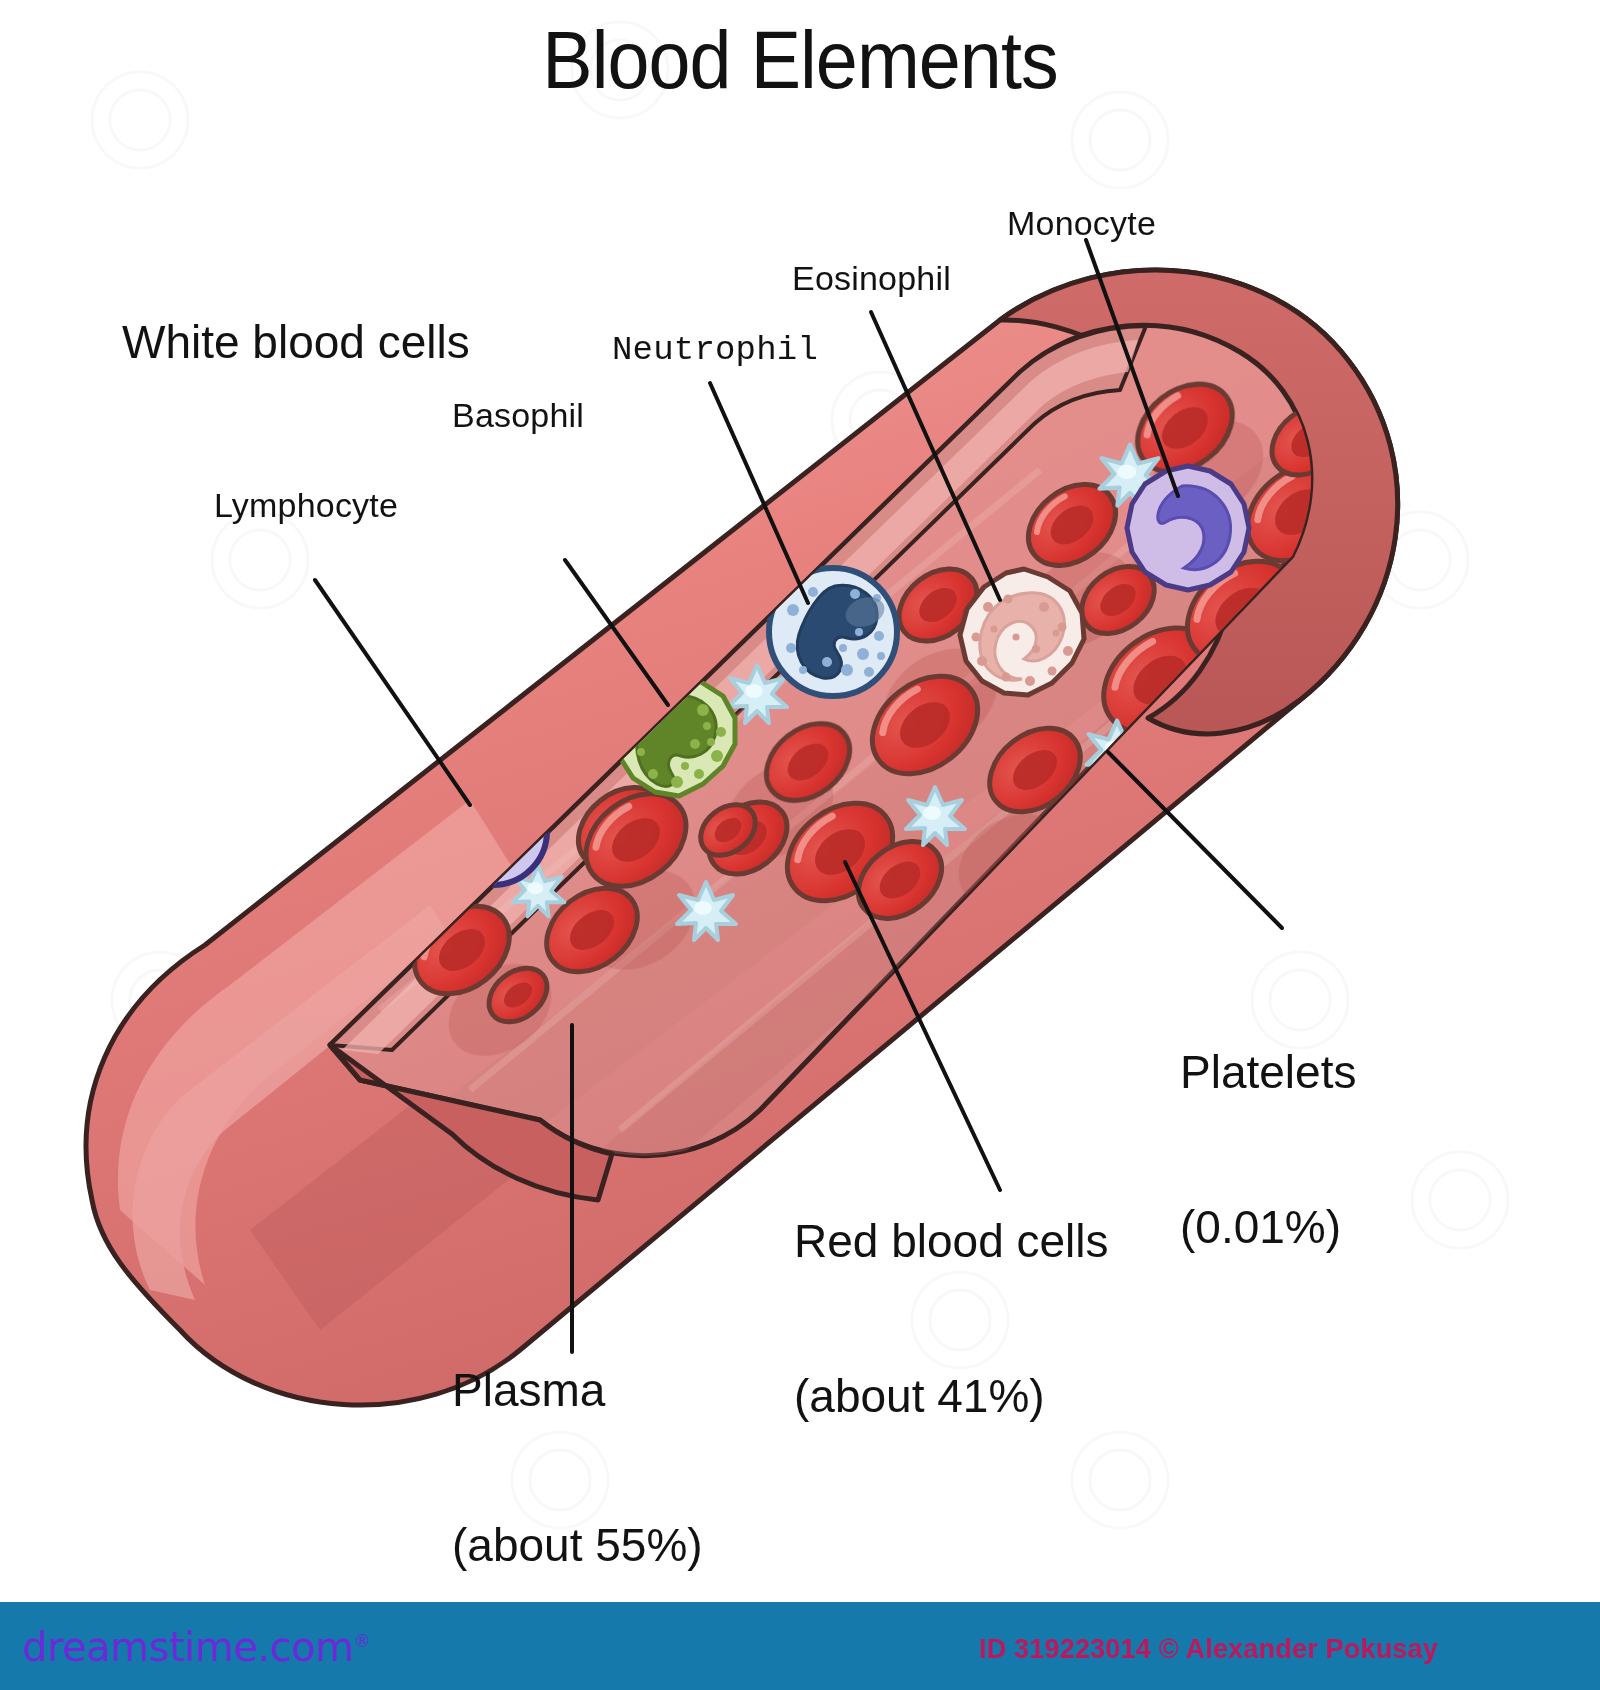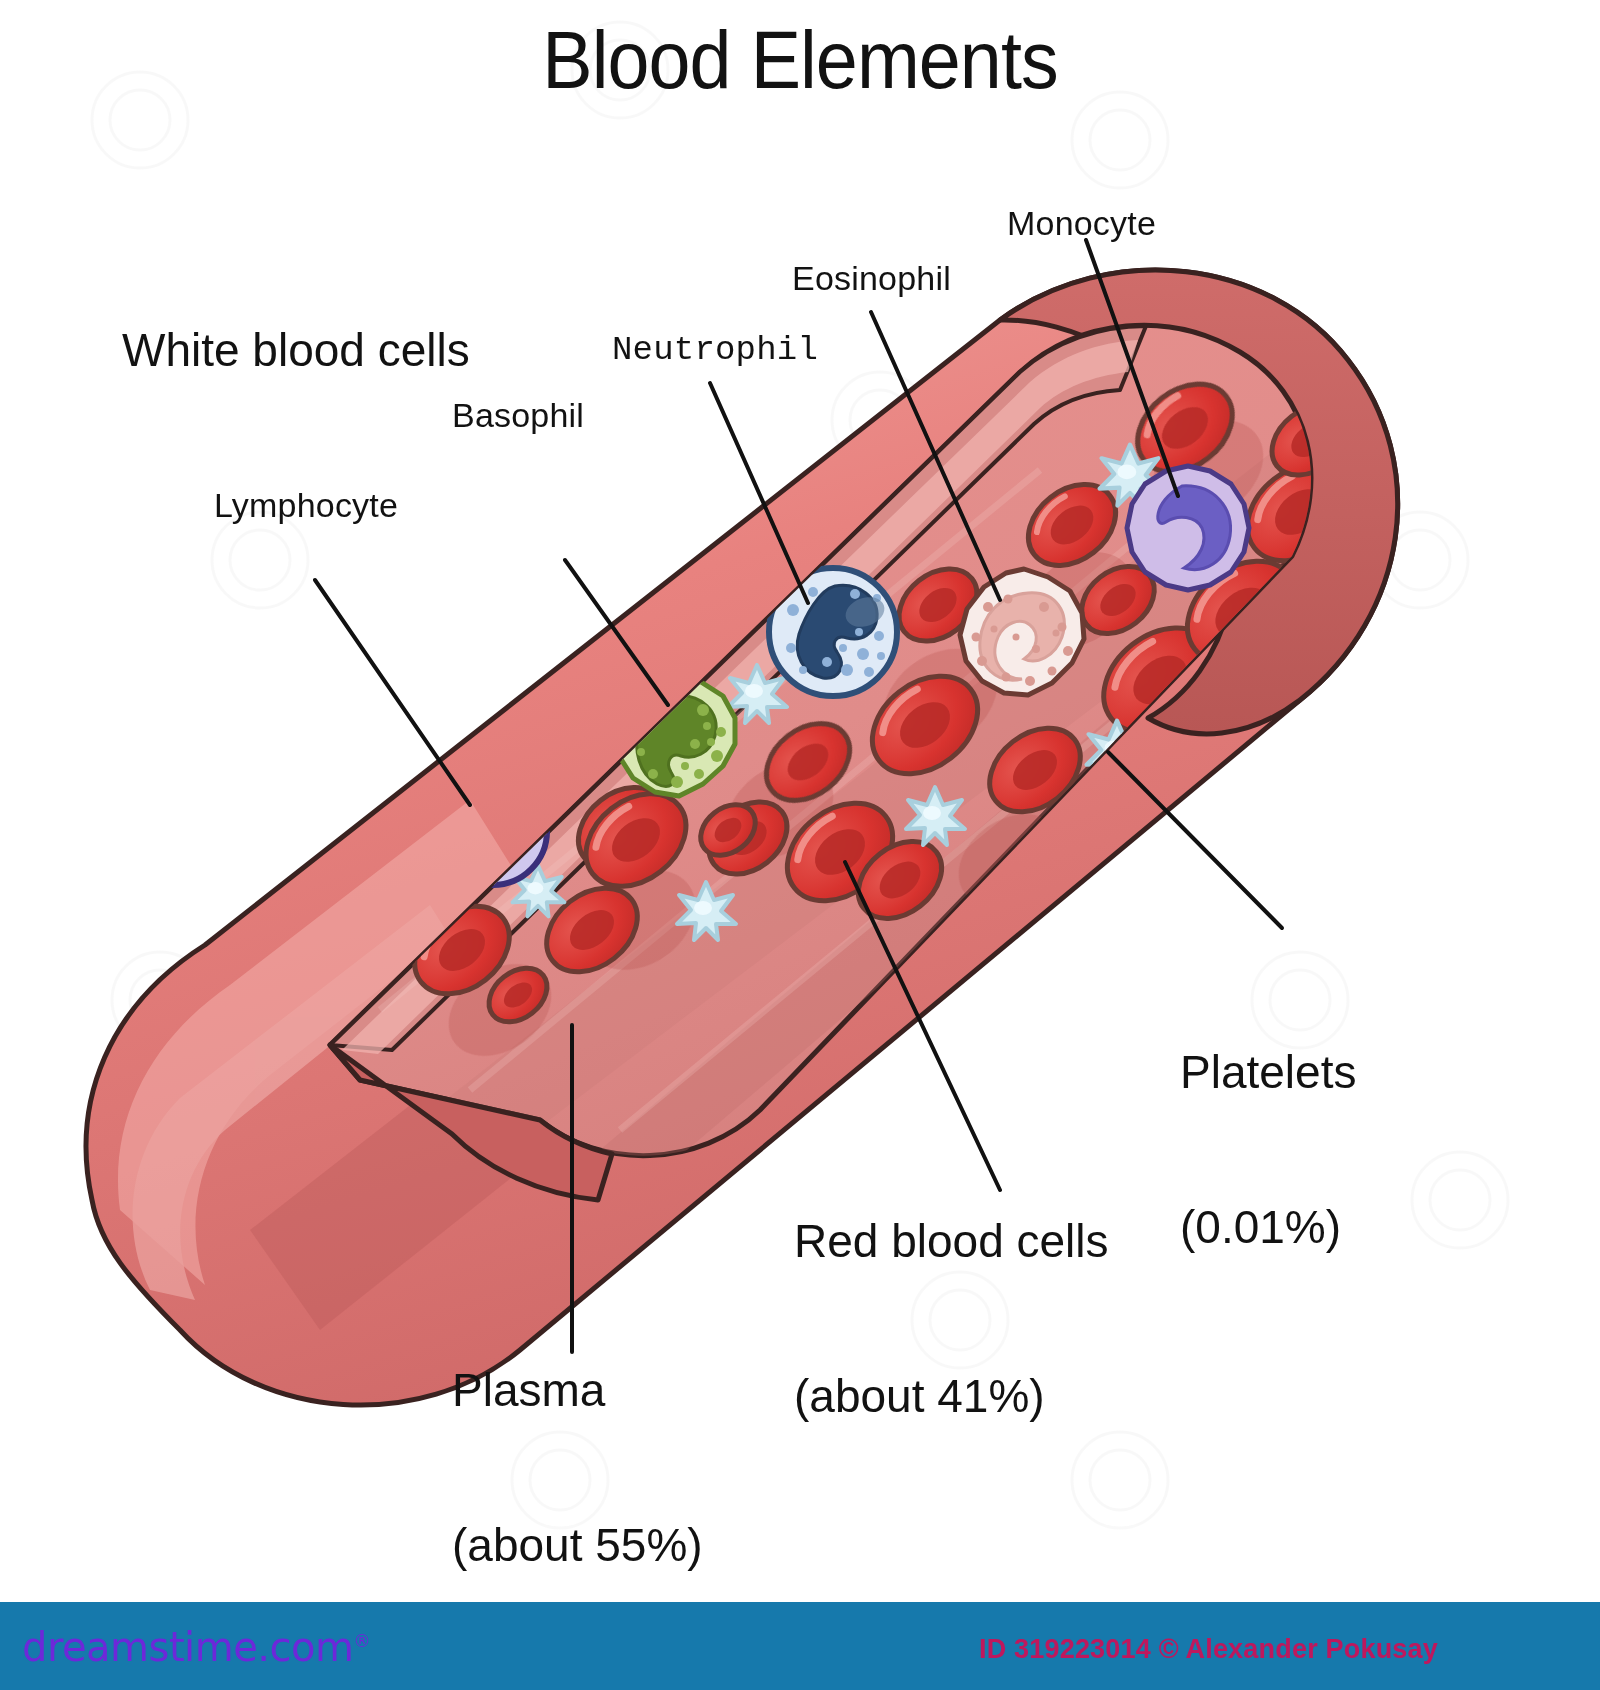--- a/index.html
+++ b/index.html
@@ -16,21 +16,21 @@
   #page-title{
     left:0;top:14px;width:1600px;text-align:center;
     font-size:82px;font-weight:400;letter-spacing:-1px;
     font-family:"Liberation Sans Narrow","Liberation Sans",sans-serif;
     transform:scaleX(0.92);transform-origin:50% 0;
   }
 
   .lbl-sm{font-size:34px;font-weight:300;letter-spacing:0.2px;}
   .lbl-lg{font-size:46px;font-weight:400;letter-spacing:0px;}
 
-  #wbc-title{left:122px;top:222px;}
+  #wbc-title{left:122px;top:214px;}
   #lbl-lymphocyte{left:214px;top:486px;}
   #lbl-basophil{left:452px;top:396px;}
   #lbl-neutrophil{left:612px;top:331px;font-family:Liberation Mono, monospace;}
   #lbl-eosinophil{left:792px;top:259px;}
   #lbl-monocyte{left:1007px;top:204px;}
   #lbl-platelets{left:1180px;top:944px;}
   #lbl-rbc{left:794px;top:1113px;}
   #lbl-plasma{left:452px;top:1262px;}
 
   

